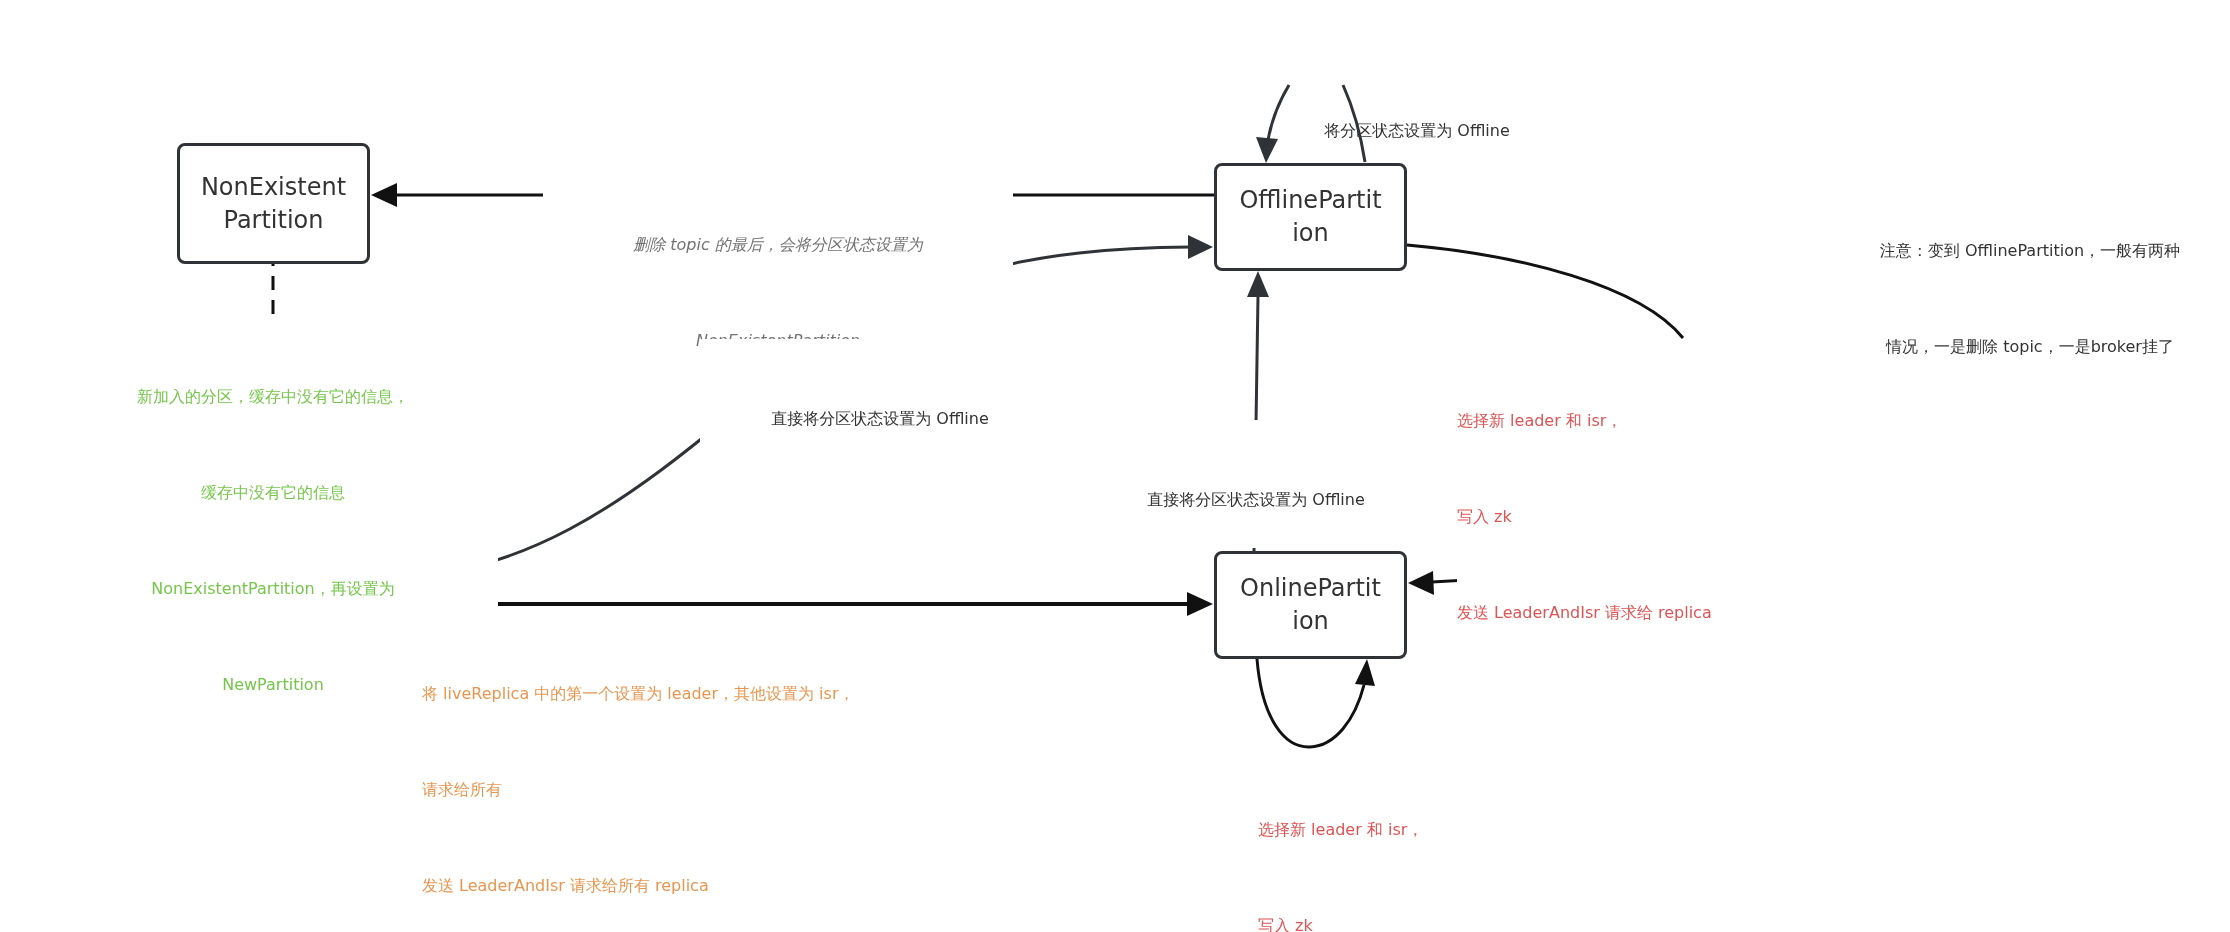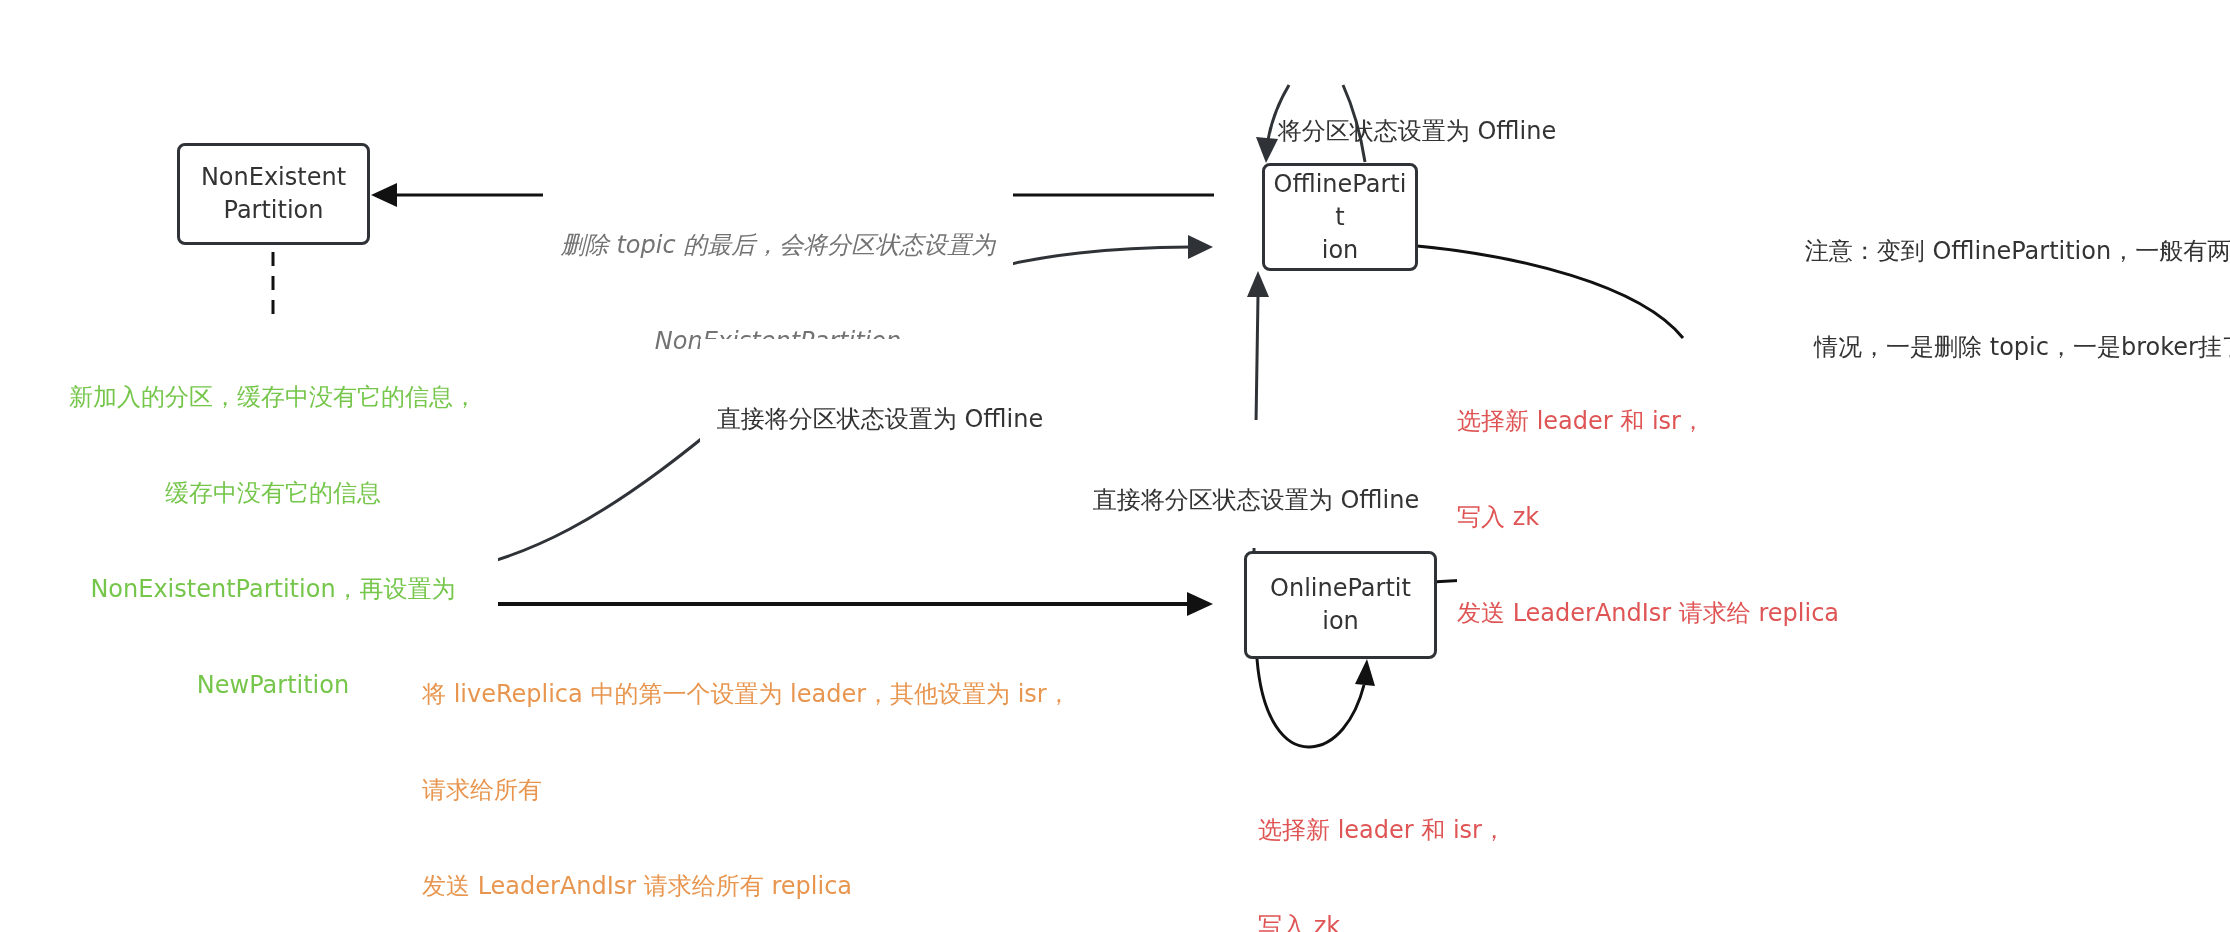--- a/index.html
+++ b/index.html
@@ -3,21 +3,21 @@
 <meta charset="utf-8">
 <style>
   html, body { margin: 0; padding: 0; background: #ffffff; }
   body { width: 2230px; height: 932px; position: relative; overflow: hidden;
          font-family: "DejaVu Sans", "Liberation Sans", sans-serif; }
   #canvas { position: absolute; left: 0; top: 0; }
   .node { position: absolute; box-sizing: border-box; border: 3px solid #2f3337;
           border-radius: 8px; background: #ffffff; display: flex; align-items: center;
           justify-content: center; text-align: center; color: #333333;
           font-size: 24px; line-height: 33px; padding: 0 6px; word-break: break-all; }
-  .lbl { position: absolute; font-size: 24px; line-height: 32px; white-space: pre; background: #ffffff; }
+  .lbl { position: absolute; font-size: 16px; line-height: 32px; white-space: pre; background: #ffffff; }
   .lbl.center { text-align: center; }
   .dark { color: #333333; }
   .cyan { color: #737373; font-style: italic; }
   .green { color: #75c64a; }
   .orange { color: #e8964f; }
   .red { color: #df5454; }
   .line { display: block; }
 </style>
 </head>
 <body>
@@ -46,41 +46,41 @@
   <path d="M1365 162 C 1360 130, 1352 105, 1343 85 M1289 85 C 1280 100, 1272 118, 1268 140" stroke="#2f3337" stroke-width="3" fill="none"></path>
   <polygon points="1266,163 1256,137 1278,139" fill="#2f3337"></polygon>
 
   <path d="M1407 245 C 1520 255, 1640 285, 1683 338 M1680 462 C 1640 530, 1560 578, 1432 582" stroke="#111" stroke-width="3" fill="none"></path>
   <polygon points="1408,583 1433,571 1434,595" fill="#111"></polygon>
 
   <path d="M1257 659 C 1262 720, 1285 748, 1310 747 C 1335 746, 1355 720, 1364 685" stroke="#111" stroke-width="3" fill="none"></path>
   <polygon points="1367,659 1375,686 1355,684" fill="#111"></polygon>
 </svg>
 
-<div class="node" style="left:177px; top:143px; width:193px; height:102px;">
+<div class="node" style="left:177px; top:143px; width:193px; height:121px;">
   <div>
     <span class="line">NonExistent</span>
     <span class="line">Partition</span>
   </div>
 </div>
 
 <div class="node" style="left:169px; top:553px; width:208px; height:105px;">
   <div>
     <span class="line">NewPartition</span>
   </div>
 </div>
 
-<div class="node" style="left:1214px; top:163px; width:156px; height:108px;margin-left:48px;">
+<div class="node" style="left:1214px; top:163px; width:193px; height:108px;">
   <div>
     <span class="line">OfflinePartit</span>
     <span class="line">ion</span>
   </div>
 </div>
 
-<div class="node" style="left:1244px; top:551px; width:193px; height:108px;">
+<div class="node" style="left:1214px; top:551px; width:193px; height:108px;">
   <div>
     <span class="line">OnlinePartit</span>
     <span class="line">ion</span>
   </div>
 </div>
 
 <div class="lbl center cyan" style="left:543px; top:165px; width:470px;">
   <span class="line">删除 topic 的最后，会将分区状态设置为</span>
   <span class="line">NonExistentPartition</span>
 </div>

